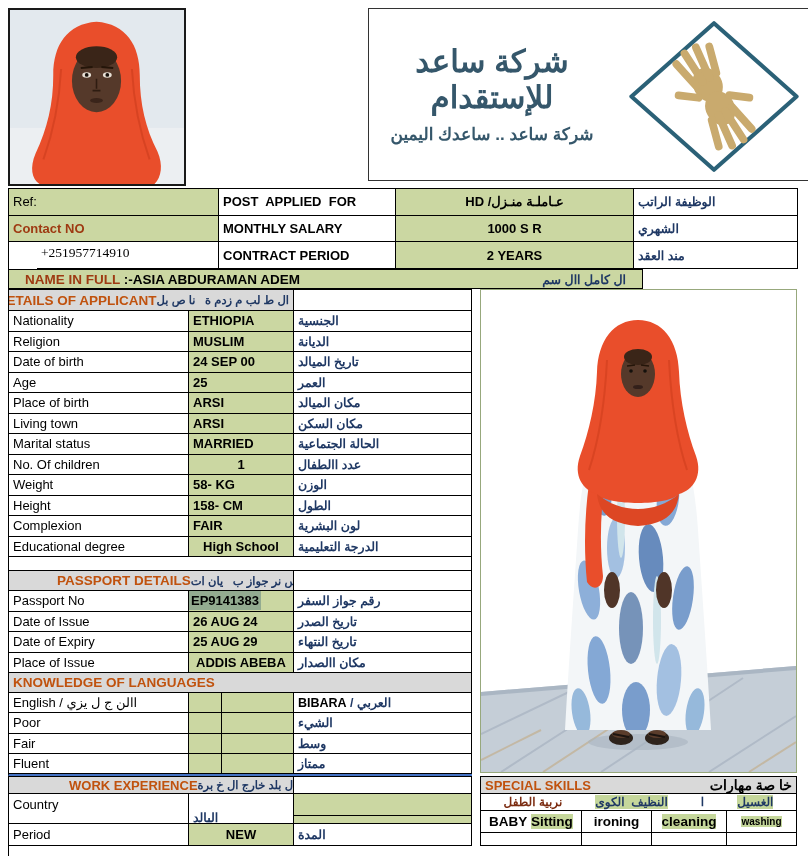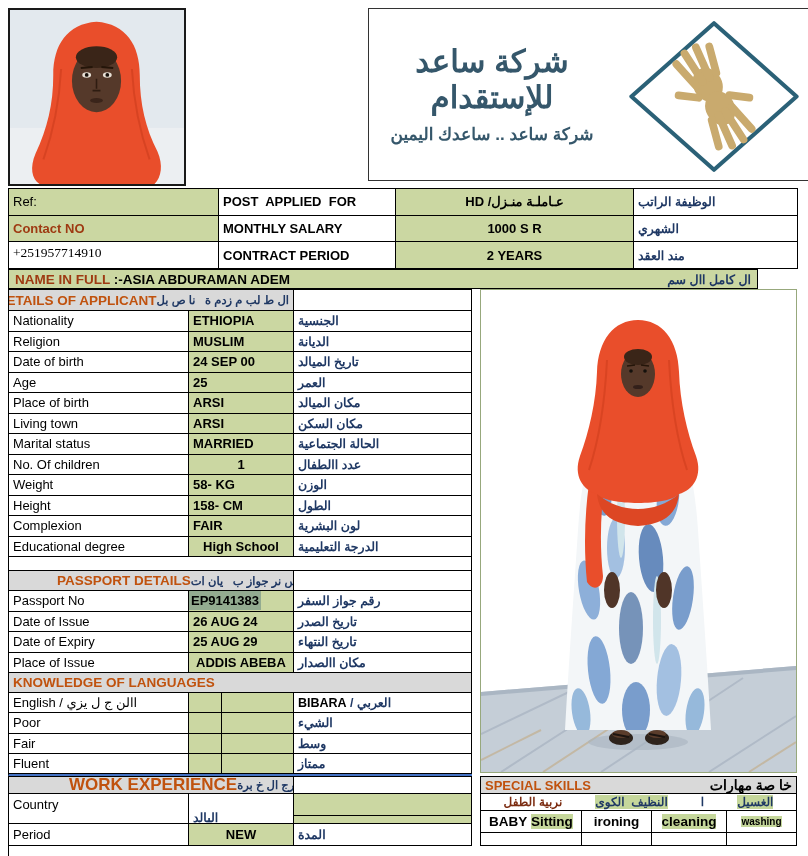--- a/index.html
+++ b/index.html
@@ -25,38 +25,38 @@
         border-left:1px solid var(--line);box-sizing:border-box;background:#fff;}
   .green{background:var(--green);}
   .gray{background:var(--gray);}
   .b{font-weight:bold;}
   .i{}
   .pre{white-space:pre;}
   .center{justify-content:center;}
   .ar{direction:rtl;justify-content:flex-end;color:var(--navy);font-weight:bold;font-size:12.5px;}
   .brown-t{color:var(--brown);font-weight:bold;}
   .maroon-t{color:var(--maroon);font-weight:bold;}
-  .serif{font-family:"Liberation Serif",serif;}
+  .serif{font-family:"Liberation Serif",serif;margin-left:28px;}
   .hl{background:var(--green-hl);}
   .spread{justify-content:space-between;}
   
   .portrait-box{position:absolute;left:8px;top:8px;width:178px;height:178px;
         border:2px solid #1a1a1a;box-sizing:border-box;background:#e3e9ee;}
   .portrait-box svg{display:block;width:100%;height:100%;}
   .brand-box{position:absolute;left:368px;top:8px;width:446px;height:173px;
         border:1px solid #333;box-sizing:border-box;display:flex;align-items:center;}
   .brand-text{flex:1;text-align:center;direction:rtl;padding-right:6px;}
   .brand-title{font-size:31px;font-weight:bold;color:var(--brand);line-height:1.15;}
   .brand-sub{font-size:17px;font-weight:bold;color:var(--brand);margin-top:8px;}
   .logo-wrap{width:186px;height:160px;flex:0 0 auto;margin:4px 6px 0 0;}
   
-  .name-row{position:absolute;left:8px;top:269px;width:750px;height:20px;
+  .name-row{position:absolute;left:8px;top:269px;width:635px;height:20px;
         background:var(--green);border:1px solid var(--line);box-sizing:border-box;
         display:flex;align-items:center;justify-content:space-between;
-        padding:0 6px;font-size:13.5px;}
+        padding:0 16px;font-size:13.5px;}
   
   .photo-cell{position:absolute;left:480px;top:289px;width:317px;height:484px;
         border:1px solid #97a87c;box-sizing:border-box;background:#fff;}
   .photo-cell svg{display:block;width:100%;height:100%;}
   
   .lang-grid{border-bottom:3px solid var(--blue);}
   .skill-ar-row{display:flex;direction:rtl;justify-content:space-around;align-items:center;
         border-right:1px solid var(--line);border-bottom:1px solid var(--line);
         font-size:12px;font-weight:bold;color:var(--navy);padding:0 6px;}
   .skill-ar-row .plain{color:#7c2d12;}
@@ -256,21 +256,21 @@
     <div class="cell ar">وسط</div>
 
     <div class="cell">Fluent</div>
     <div class="cell green"></div>
     <div class="cell green"></div>
     <div class="cell ar">ممتاز</div>
   </div>
 
   <div class="grid" style="left:8px;top:776px;width:464px;grid-template-columns:180px 105px 1fr;grid-template-rows:17px 22px 8px 22px;">
     <div class="cell gray spread" style="grid-column:1/3;padding-left:60px;">
-      <span class="brown-t" style="font-size:17px;">WORK EXPERIENCE</span>
+      <span class="brown-t" style="font-size:13px;">WORK EXPERIENCE</span>
       <span class="ar" style="font-size:11.5px;">ال بلد خارج ال خ برة</span>
     </div>
     <div class="cell"></div>
 
     <div class="cell" style="grid-row:2/4;align-items:flex-start;padding-top:3px;">Country</div>
     <div class="cell green"></div>
     <div class="cell ar" style="grid-row:2/4;align-items:flex-start;padding-top:16px;">البالد</div>
     <div class="cell green"></div>
 
     <div class="cell">Period</div>

